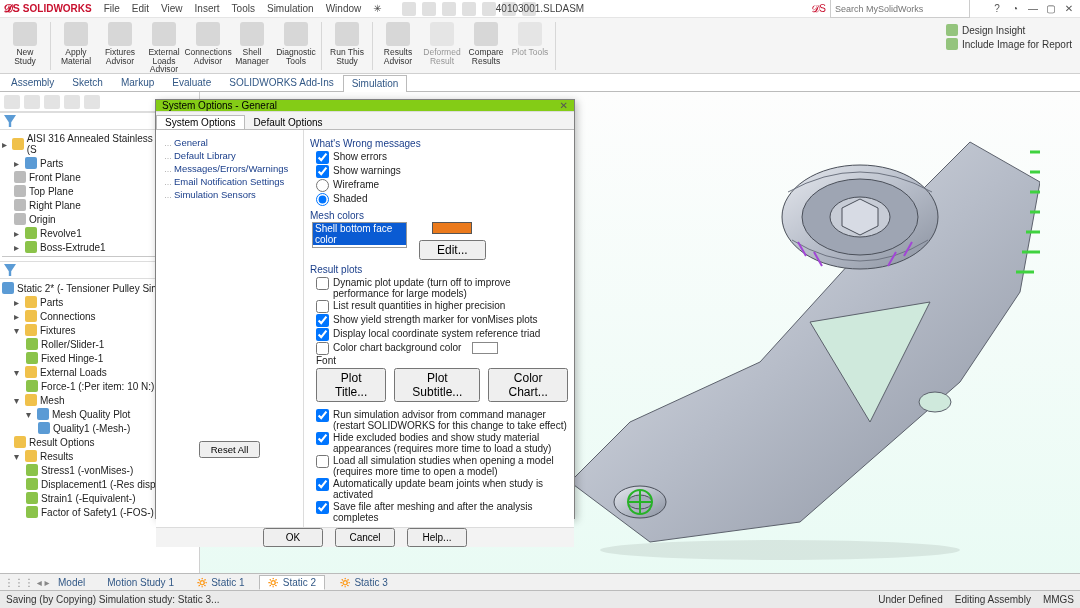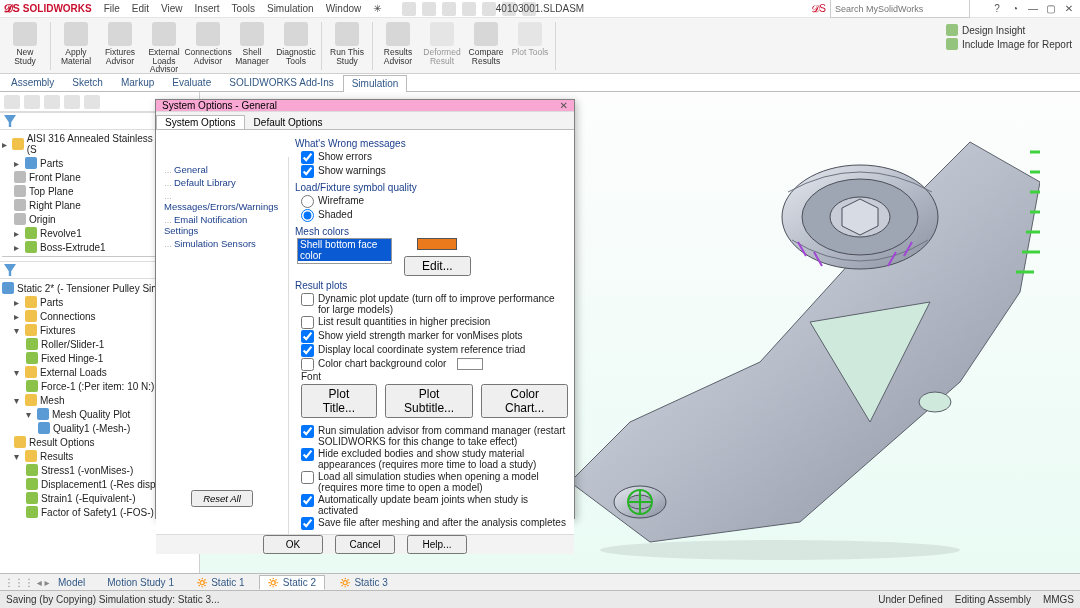--- a/index.html
+++ b/index.html
@@ -62,31 +62,31 @@
 .bottom-tabs { position:absolute; left:0; right:0; bottom:18px; height:17px; background:#f1f1f1; border-top:1px solid #bbb; display:flex; align-items:center; padding:0 4px; gap:6px; font-size:9.5px; color:#325886; }
 .bottom-tabs .bt { padding:1px 8px; cursor:pointer; }
 .bottom-tabs .bt.active { background:#fff; border:1px solid #bbb; border-bottom-color:#fff; }
 .bottom-tabs .grip { width:40px; text-align:left; color:#888; }
 
 .statusbar { position:absolute; left:0; right:0; bottom:0; height:18px; background:#eaeaea; border-top:1px solid #bbb; display:flex; align-items:center; padding:0 6px; font-size:9.5px; color:#333; }
 .statusbar .r { margin-left:auto; display:flex; gap:12px; }
 
 
 .dialog { position:absolute; left:155px; top:99px; width:420px; height:420px; background:#f3f3f3; border:1px solid #808080; box-shadow:2px 2px 8px rgba(0,0,0,.25); display:flex; flex-direction:column; }
-.dlg-title { height:20px; background:#f9a8d4; display:flex; align-items:center; padding:0 6px; font-size:10px; border-bottom:1px solid #dcdcdc; }
+.dlg-title { height:20px; background:#84cc16; display:flex; align-items:center; padding:0 6px; font-size:10px; border-bottom:1px solid #dcdcdc; }
 .dlg-title .x { margin-left:auto; cursor:pointer; color:#555; }
 .dlg-tabs { height:18px; display:flex; border-bottom:1px solid #bbb; padding-top:3px; background:#f3f3f3; }
 .dlg-tab { padding:1px 8px; border:1px solid transparent; border-bottom:none; font-size:10px; cursor:pointer; }
 .dlg-tab.active { background:#fff; border-color:#bbb; }
 .dlg-body { flex:1; display:flex; background:#fff; }
-.dlg-nav { width:133px; border-right:1px solid #dcdcdc; padding:6px 4px;margin-top:27px; }
+.dlg-nav { width:148px; border-right:1px solid #dcdcdc; padding:6px 4px; }
 .dlg-nav-item { padding:1px 4px; color:#1b3f8b; cursor:pointer; font-size:9.5px; }
 .dlg-nav-item::before { content:"…"; color:#888; margin-right:2px; font-size:8px; }
 .dlg-nav .reset { margin-top:240px; text-align:center; }
-.dlg-nav .reset button { font-size:9.5px; padding:1px 10px;font-style:italic; }
+.dlg-nav .reset button { font-size:9.5px; padding:1px 10px; }
 .dlg-pane { flex:1; padding:4px 6px; font-size:9.5px; color:#222; overflow:auto; }
 .group-label { color:#1b3f8b; margin-top:4px; margin-bottom:1px; }
 .opt { display:flex; align-items:flex-start; gap:4px; padding:0.5px 0 0.5px 6px; }
 .opt input { margin:0; }
 .mesh-list { border:1px solid #999; width:95px; height:26px; background:#fff; }
 .mesh-list .sel { background:#0a5bd3; color:#fff; padding:0 2px; font-size:10px; }
 .color-sw { width:40px; height:12px; background:#eb7a1c; border:1px solid #555; display:inline-block; }
 .small-btn { font-size:12px; padding:1px 16px; }
 .font-row { display:flex; gap:8px; padding:2px 0 0 6px; }
 .dlg-foot { height:30px; border-top:1px solid #dcdcdc; display:flex; gap:12px; align-items:center; justify-content:center; background:#f3f3f3;}
@@ -459,21 +459,20 @@
       <div class="group-label">What's Wrong messages</div>
       <label class="opt">
           <input type="checkbox" checked="" style="">
           <span>Show errors</span>
         </label>
       <label class="opt">
           <input type="checkbox" checked="" style="">
           <span>Show warnings</span>
         </label>
 
-      <div class="group-label">Load/Fixture symbol quality</div>
       <label class="opt">
           <input type="radio" name="lf" style="">
           <span>Wireframe</span>
         </label>
       <label class="opt">
           <input type="radio" name="lf" checked="" style="">
           <span>Shaded</span>
         </label>
 
       <div class="group-label">Mesh colors</div>

